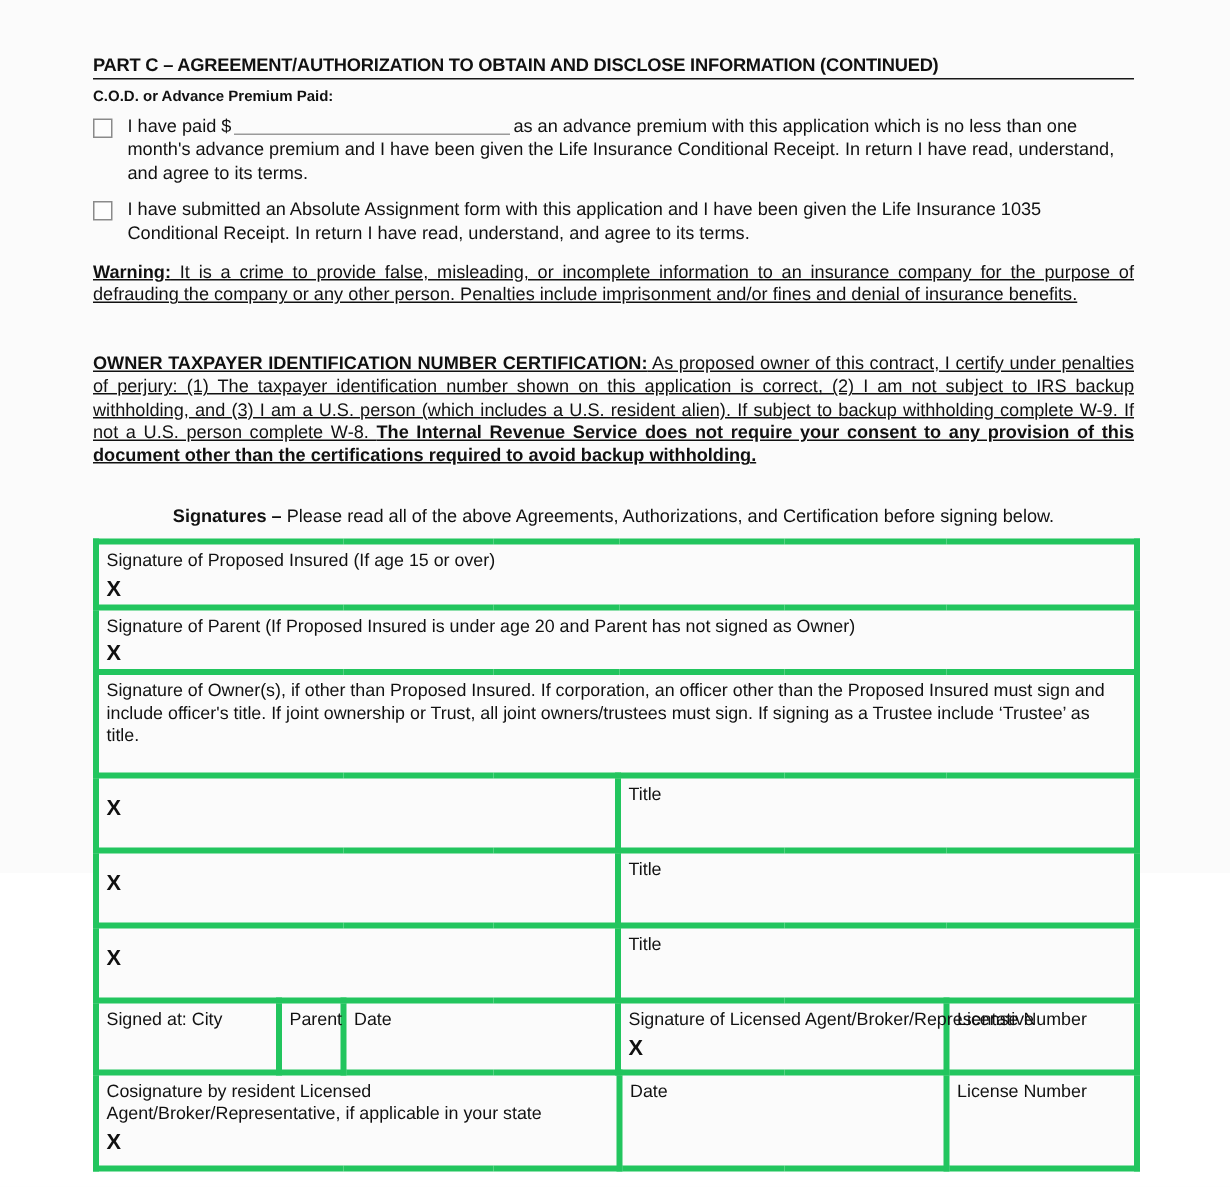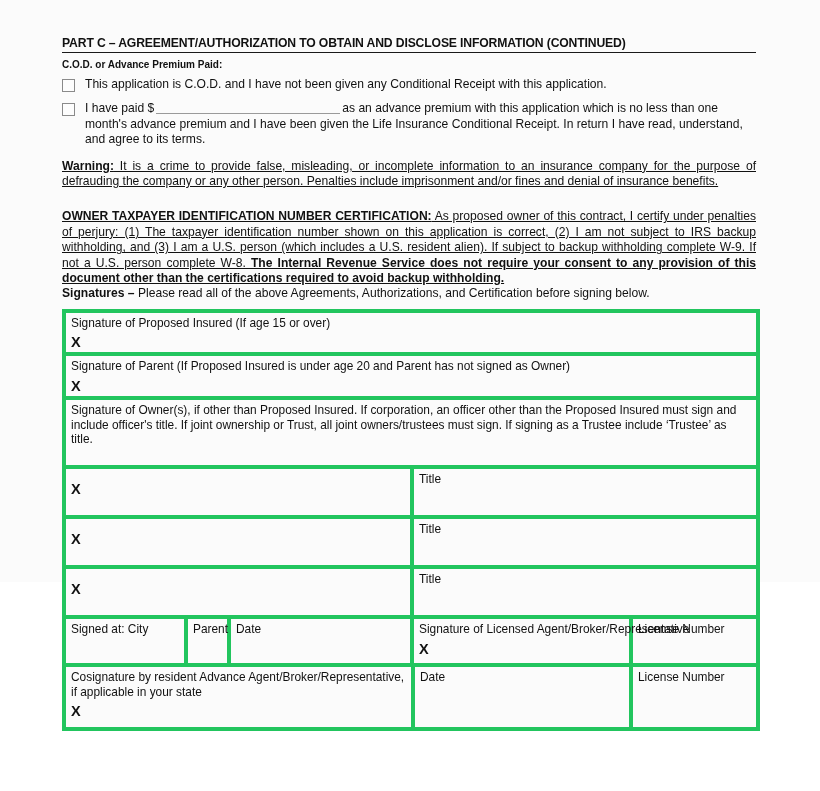--- a/index.html
+++ b/index.html
@@ -73,27 +73,28 @@
   }
 
   
   .para {
     font-size: 12.1px;
     line-height: 15.4px;
     text-align: justify;
     margin-top: 11px;
     text-decoration: underline;
   }
-  .para.cert { margin-top: 20px; }
+  .para.cert { margin-top: 30px; }
   .para b { font-weight: bold; }
   .sig-intro {
     font-size: 12.1px;
     line-height: 15.4px;
-    margin-top: 0;
+    margin-top: 25px;
     margin-bottom: 7px;
+    text-align: center;
   }
 
   
   .sig-table {
     width: 694px;
     border-collapse: collapse;
     table-layout: fixed;
   }
   .sig-table td {
     border: 4px solid #22c55e;
@@ -122,30 +123,30 @@
 </head>
 <body>
 
 <div class="page">
   <div class="sheet">
 
     <div class="part-header">PART C – AGREEMENT/AUTHORIZATION TO OBTAIN AND DISCLOSE INFORMATION (CONTINUED)</div>
 
     <div class="section-label">C.O.D. or Advance Premium Paid:</div>
 
-    <div class="check-row">
-      <span class="checkbox"></span>
-      <span class="check-text">This application is C.O.D. and I have not been given any Conditional Receipt with this application.</span>
-    </div>
 
     <div class="check-row">
       <span class="checkbox"></span>
       <span class="check-text"><span>I have paid $</span><span class="blank-line"></span><span>as an advance premium with this application which is no less than one month's advance premium and I have been given the Life Insurance Conditional Receipt. In return I have read, understand, and agree to its terms.</span></span>
     </div>
 
+    <div class="check-row">
+      <span class="checkbox"></span>
+      <span class="check-text">I have submitted an Absolute Assignment form with this application and I have been given the Life Insurance 1035 Conditional Receipt. In return I have read, understand, and agree to its terms.</span>
+    </div>
 
     <div class="para"><b>Warning:</b><span>  It is a crime to provide false, misleading, or incomplete information to an insurance company for the purpose of defrauding the company or any other person.  Penalties include imprisonment and/or fines and denial of insurance benefits.</span></div>
 
     <div class="para cert"><b>OWNER TAXPAYER IDENTIFICATION NUMBER CERTIFICATION:</b><span>  As proposed owner of this contract, I certify under penalties of perjury:  (1) The taxpayer identification number shown on this application is correct, (2) I am not subject to IRS backup withholding, and (3) I am a U.S. person (which includes a U.S. resident alien).  If subject to backup withholding complete W-9.  If not a U.S. person complete W-8.  </span><b>The Internal Revenue Service does not require your consent to any provision of this document other than the certifications required to avoid backup withholding.</b></div>
 
     <div class="sig-intro"><b>Signatures –</b><span> Please read all of the above Agreements, Authorizations, and Certification before signing below.</span></div>
 
     <table class="sig-table">
       <colgroup>
         <col style="width:122px">
@@ -220,21 +221,21 @@
           <span class="cell-label nowrap">Signature of Licensed Agent/Broker/Representative</span>
           <span class="xmark">X</span>
         </td>
         <td class="row-signedat">
           <span class="cell-label">License Number</span>
         </td>
       </tr>
 
       <tr>
         <td class="row-cosig" colspan="5">
-          <span class="cell-label">Cosignature by resident Advance Agent/Broker/Representative, if applicable in your state</span>
+          <span class="cell-label">Cosignature by resident Licensed Agent/Broker/Representative, if applicable in your state</span>
           <span class="xmark">X</span>
         </td>
         <td class="row-cosig" colspan="2">
           <span class="cell-label">Date</span>
         </td>
         <td class="row-cosig">
           <span class="cell-label">License Number</span>
         </td>
       </tr>
 

